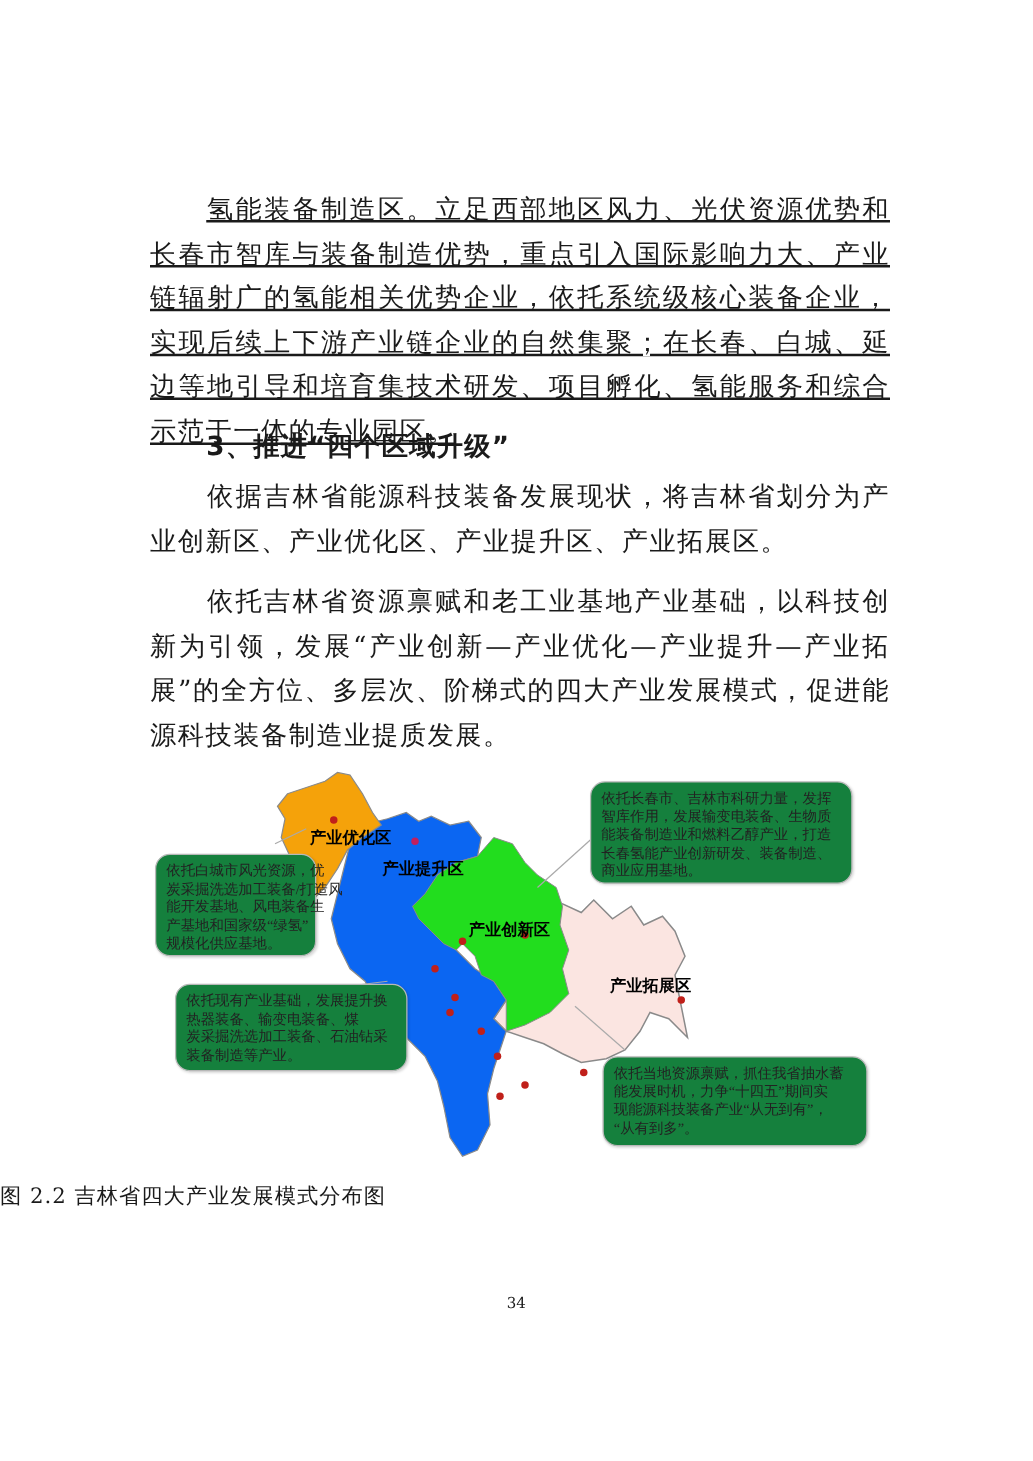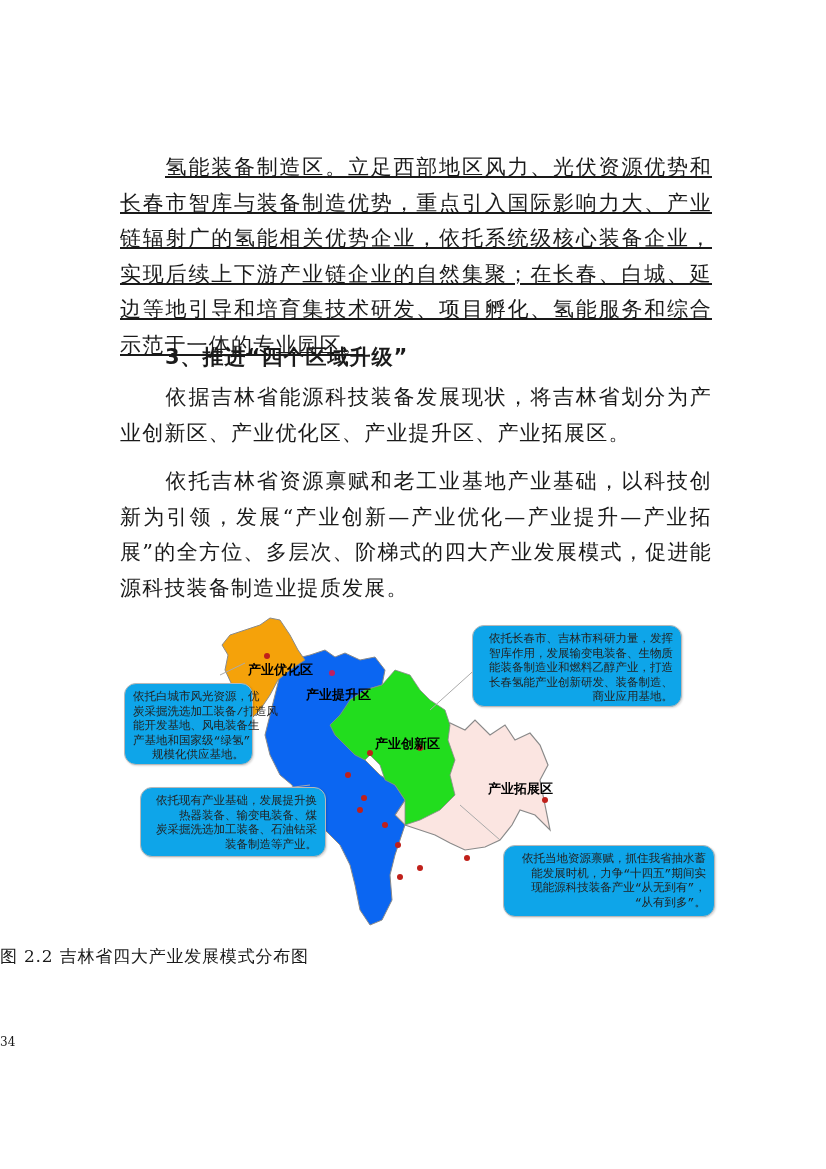--- a/index.html
+++ b/index.html
@@ -16,31 +16,31 @@
       position: absolute; left: 165px; top: 343px; font-size: 21px; font-weight: bold;
       font-family: "DejaVu Sans", "Liberation Sans", sans-serif; letter-spacing: 1px; text-align: right;
     }
     .figure { position: absolute; left: 120px; top: 615px; width: 600px; height: 320px; }
     .figure svg { position: absolute; left: 0; top: 0; }
     .region-label {
       position: absolute; font-family: "DejaVu Sans", "Liberation Sans", sans-serif;
       font-size: 13px; font-weight: bold; color: #000000; white-space: nowrap;
     }
     .callout {
-      position: absolute; background: #0ea5e9; border: 1px solid #b8b8b8; border-radius: 12px;
-      font-family: Liberation Mono, monospace; font-size: 11.5px; line-height: 14.5px;
-      color: #222; padding: 6px 8px; box-sizing: border-box; box-shadow: 1px 1px 2px rgba(0,0,0,0.15); text-align: right;
+      position: absolute; background: #15803d; border: 1px solid #b8b8b8; border-radius: 12px;
+      font-family: Liberation Serif, serif; font-size: 11.5px; line-height: 14.5px;
+      color: #222; padding: 6px 8px; box-sizing: border-box; box-shadow: 1px 1px 2px rgba(0,0,0,0.15);
     }
     .callout div { white-space: nowrap; }
     .caption {
       position: absolute; left: 0; width: 826px; top: 945px; text-align: left; font-size: 17px;
       letter-spacing: 0.8px;
     }
     .page-number {
-      position: absolute; left: 0; width: 826px; top: 1035px; text-align: left; font-size: 12px;
+      position: absolute; left: 0; width: 826px; top: 1035px; text-align: center; font-size: 12px;
     }
   </style>
 </head>
 <body>
 
 <p class="para" style="top:150px;text-decoration:underline;"><span class="indent"></span><span>氢能装备制造区。立足西部地区风力、光伏资源优势和长春市智库与装备制造优势，重点引入国际影响力大、产业链辐射广的氢能相关优势企业，依托系统级核心装备企业，实现后续上下游产业链企业的自然集聚；在长春、白城、延边等地引导和培育集技术研发、项目孵化、氢能服务和综合示范于一体的专业园区。</span></p>
 
 <div class="heading">3、推进“四个区域升级”</div>
 
 <p class="para" style="top:380px;"><span class="indent"></span><span>依据吉林省能源科技装备发展现状，将吉林省划分为产业创新区、产业优化区、产业提升区、产业拓展区。</span></p>
@@ -101,21 +101,21 @@
     <div>商业应用基地。</div>
   </div>
 
   <div class="callout" style="left:20px; top:172px; width:186px; height:70px;">
     <div>依托现有产业基础，发展提升换</div>
     <div>热器装备、输变电装备、煤</div>
     <div>炭采掘洗选加工装备、石油钻采</div>
     <div>装备制造等产业。</div>
   </div>
 
-  <div class="callout" style="left:362px; top:230px; width:212px; height:72px;margin-left:21px;">
+  <div class="callout" style="left:362px; top:230px; width:212px; height:72px;">
     <div>依托当地资源禀赋，抓住我省抽水蓄</div>
     <div>能发展时机，力争“十四五”期间实</div>
     <div>现能源科技装备产业“从无到有”，</div>
     <div>“从有到多”。</div>
   </div>
 </div>
 
 <div class="caption">图 2.2  吉林省四大产业发展模式分布图</div>
 
 <div class="page-number">34</div>

